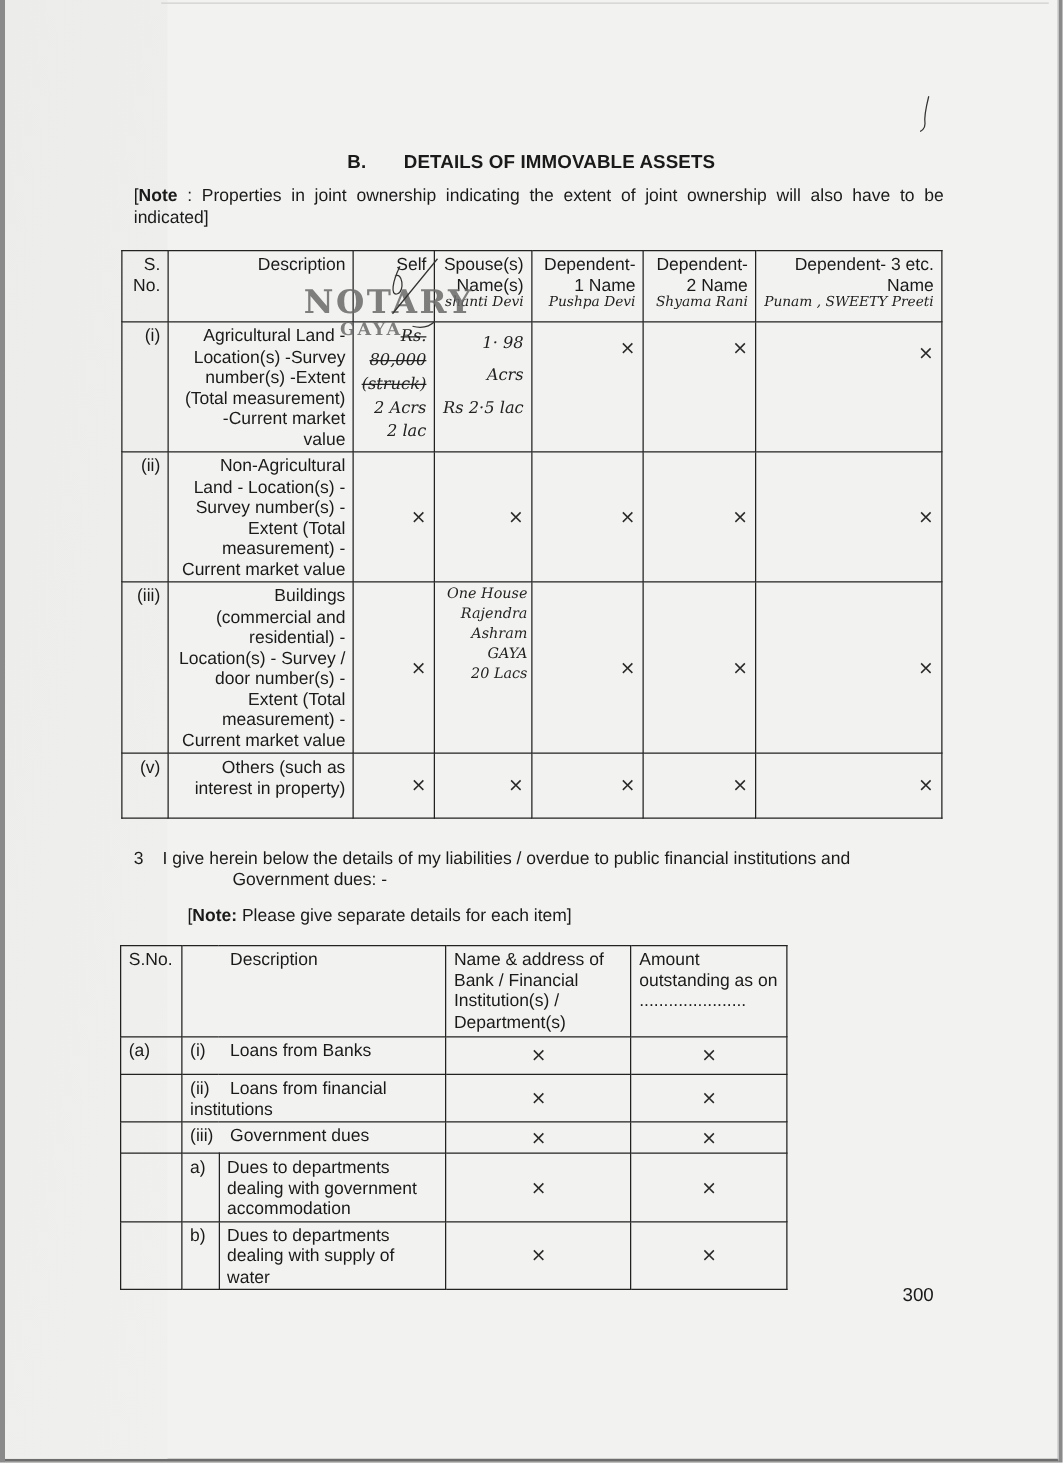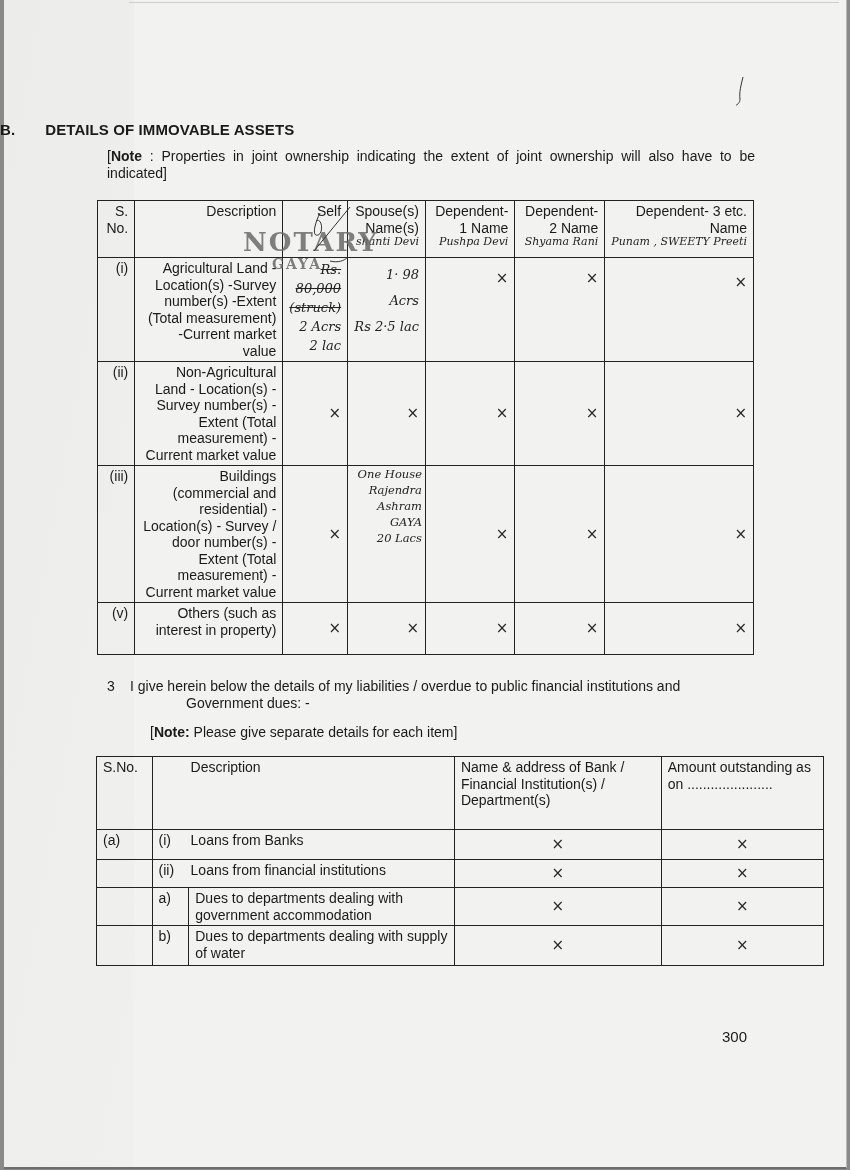--- a/index.html
+++ b/index.html
@@ -15,21 +15,21 @@
   }
   .page-fold {
     position:absolute; left:0; top:0; width:130px; height:1167px;
     background:linear-gradient(100deg, #ececea 0%, #f0f0ee 100%);
   }
   .paper-edge {
     position:absolute; left:125px; top:2px; width:710px; height:3px;
     border-top:1px solid #cfcfcf;
   }
   .title {
-    position:absolute; left:0; top:121px; width:850px; text-align:left;
+    position:absolute; left:0; top:121px; width:850px; text-align:center;
     font-weight:bold; font-size:15px; letter-spacing:0.1px;
   }
   .title .sec { display:inline-block; margin-right:30px; }
   .note {
     position:absolute; left:107px; top:148px; width:648px;
     font-size:14px; line-height:17px; text-align:justify;
   }
   table { border-collapse:collapse; position:absolute; }
   td, th { border:1.5px solid #222; vertical-align:top; font-size:14px; font-weight:normal; text-align:left; line-height:16.5px; }
   #assets { left:97px; top:200px; width:657px; }
@@ -43,21 +43,21 @@
     position:absolute; font-family:"DejaVu Serif", serif; font-weight:bold;
     color:#6a6a6a; letter-spacing:2px; opacity:0.85;
   }
   .para3 {
     position:absolute; left:107px; top:678px; width:620px;
     font-size:14px; line-height:17px;
   }
   .para3 .num { display:inline-block; width:23px; }
   .para3 .cont { padding-left:79px; }
   .note2 { position:absolute; left:150px; top:724px; font-size:14px; }
-  #liab { left:96px; top:756px; width:728px; }
+  #liab { left:96px; top:756px; width:534px; }
   #liab td { padding:2px 6px; }
   .pagenum { position:absolute; left:722px; top:1028px; font-size:15px; }
   .scribble { position:absolute; }
 </style>
 </head>
 <body>
 
 <div class="page">
   <div class="page-fold"></div>
   <div class="paper-edge"></div>
@@ -190,20 +190,26 @@
     <td colspan="2"><span style="display:inline-block;width:32px">(i)</span><span>Loans from Banks</span></td>
     <td class="mark">×</td>
     <td class="mark">×</td>
   </tr>
   <tr style="height:28px">
     <td></td>
     <td colspan="2"><span style="display:inline-block;width:32px">(ii)</span><span>Loans from financial institutions</span></td>
     <td class="mark">×</td>
     <td class="mark">×</td>
   </tr>
+  <tr style="height:25px">
+    <td></td>
+    <td colspan="2"><span style="display:inline-block;width:32px">(iii)</span><span>Government dues</span></td>
+    <td class="mark">×</td>
+    <td class="mark">×</td>
+  </tr>
   <tr style="height:36px">
     <td></td>
     <td>a)</td>
     <td>Dues to departments dealing with government accommodation</td>
     <td class="mark">×</td>
     <td class="mark">×</td>
   </tr>
   <tr style="height:40px">
     <td></td>
     <td>b)</td>

